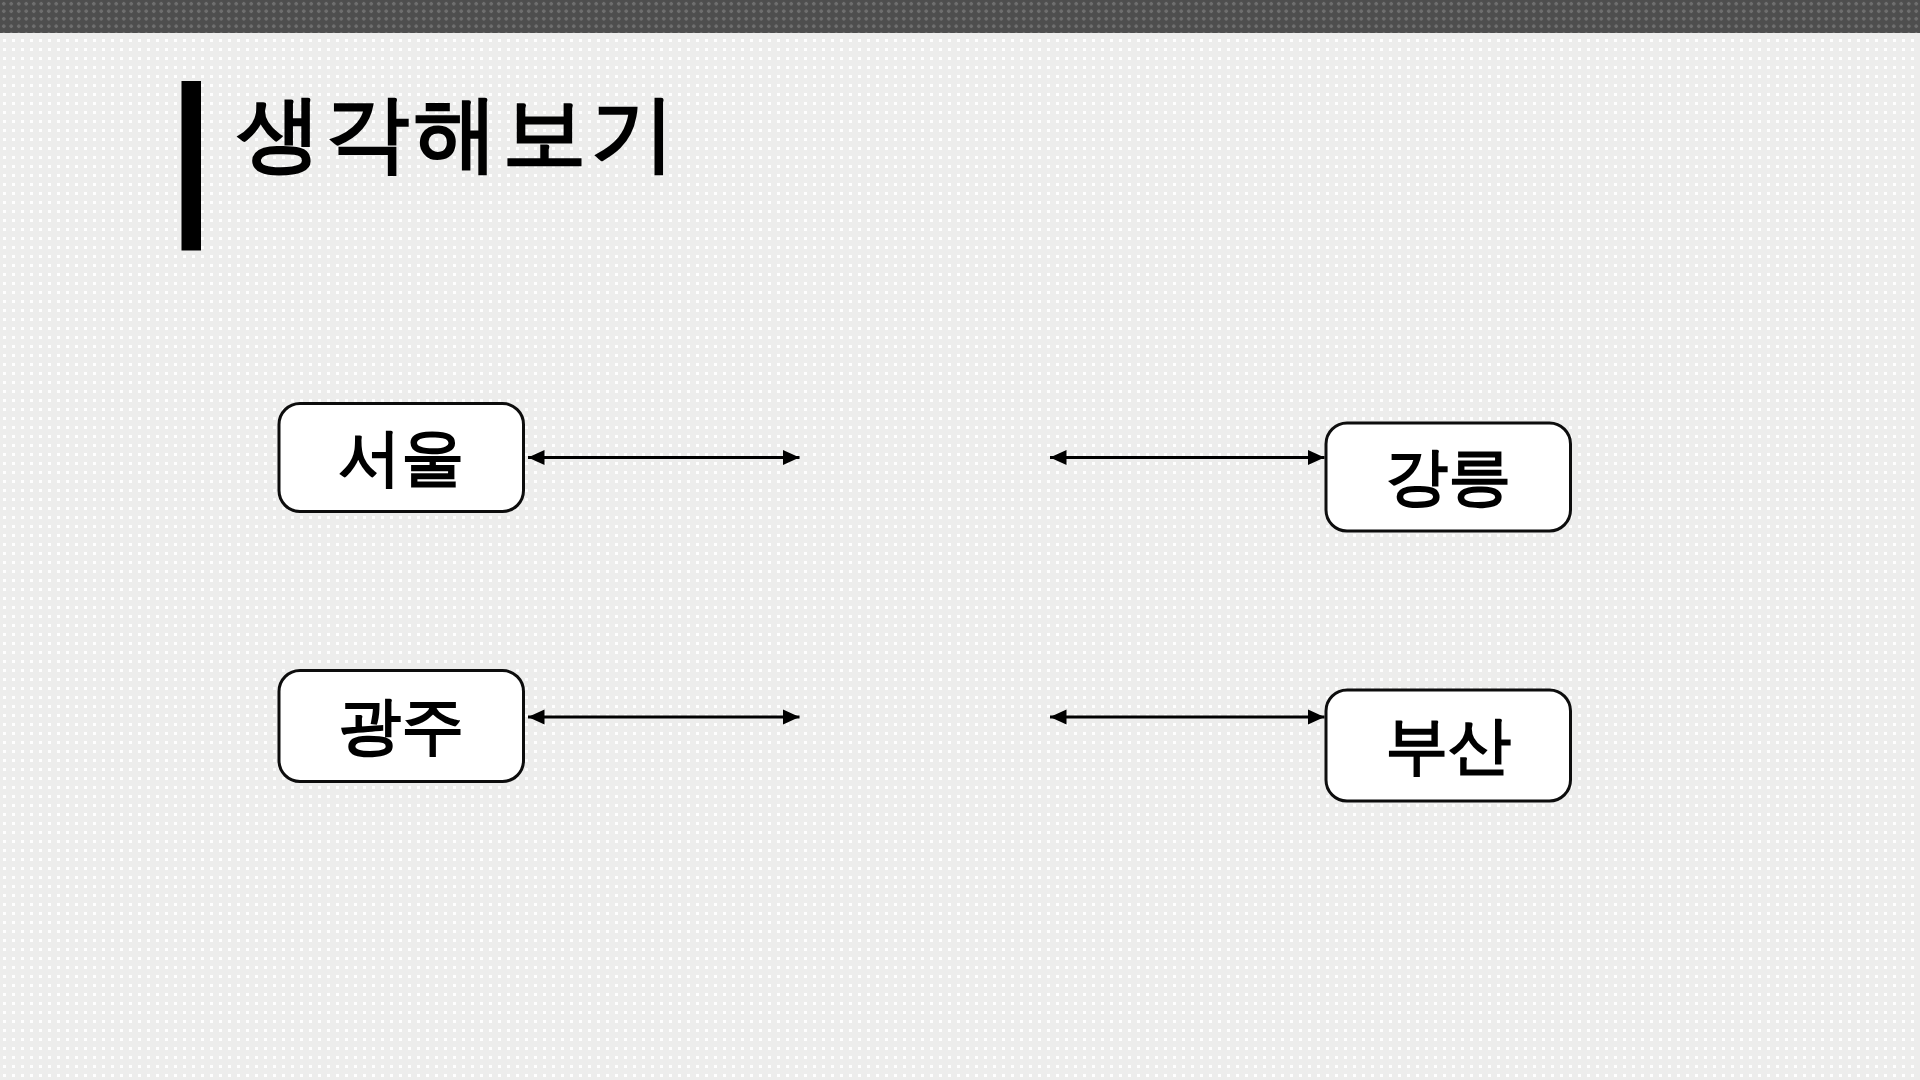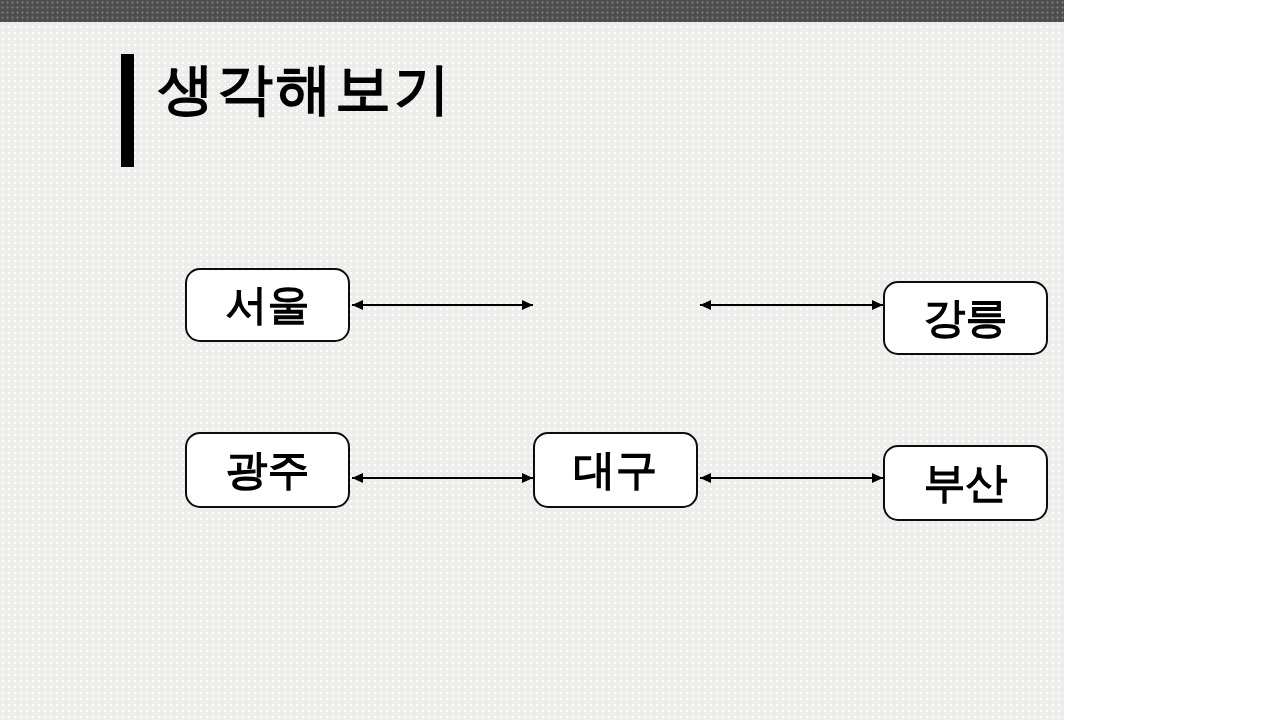--- a/index.html
+++ b/index.html
@@ -1,20 +1,20 @@
 <!DOCTYPE html>
 <html><head>
 <meta charset="utf-8">
 <style>
   html, body { margin: 0; padding: 0; }
   body { font-family: "Liberation Sans", "DejaVu Sans", sans-serif; }
 
   .slide {
     position: relative;
-    width: 1064px;
+    width: 1280px;
     height: 720px;
     overflow: hidden;
     background-color: #ededec;
     background-image: radial-gradient(rgba(255,255,255,0.95) 1px, rgba(0,0,0,0) 1.2px);
     background-size: 6px 6px;
   }
 
   .top-bar {
     position: absolute;
     left: 0; top: 0;
@@ -51,21 +51,21 @@
     box-sizing: border-box;
     display: flex;
     align-items: center;
     justify-content: center;
     font-size: 42px;
     font-weight: bold;
     color: #000000;
     white-space: nowrap;
   }
   .row1 { top: 268px; height: 74px; }
-  .row2 { top: 432px; height: 76px; font-family: Liberation Mono, monospace; }
+  .row2 { top: 446px; height: 76px; font-family: Liberation Mono, monospace; }
   .col1 { left: 185px; }
   .col2 { left: 533px; }
   .col3 { left: 883px; margin-top: 13px; }
 
   .arrow {
     position: absolute;
     height: 2px;
     background: #000000;
   }
   .arrow::before, .arrow::after {
@@ -100,21 +100,18 @@
   <div class="arrow arrow-a"></div>
   <div class="arrow arrow-b"></div>
   <div class="node row1 col3">
     <span>강릉</span>
   </div>
 
   <div class="node row2 col1">
     <span>광주</span>
   </div>
   <div class="arrow arrow-c"></div>
-  <div class="node row2 col2">
-    <span>대구</span>
-  </div>
   <div class="arrow arrow-d"></div>
   <div class="node row2 col3">
     <span>부산</span>
   </div>
 
 </div>
 
 </body></html>

